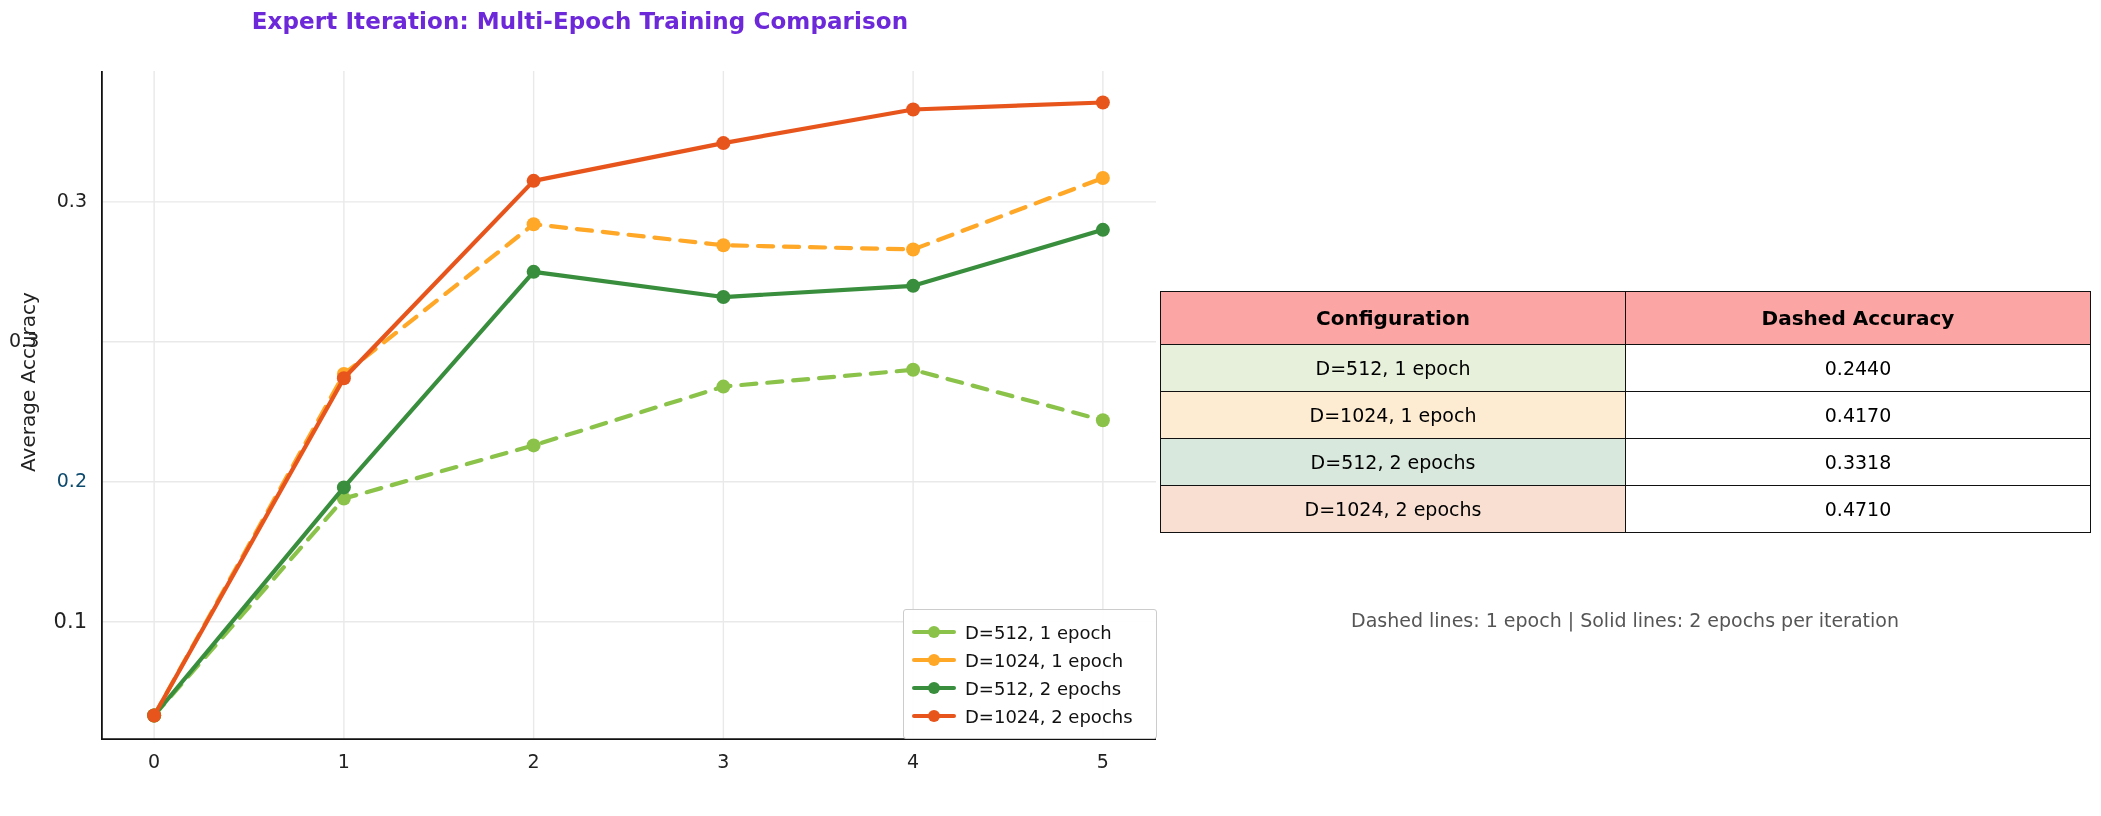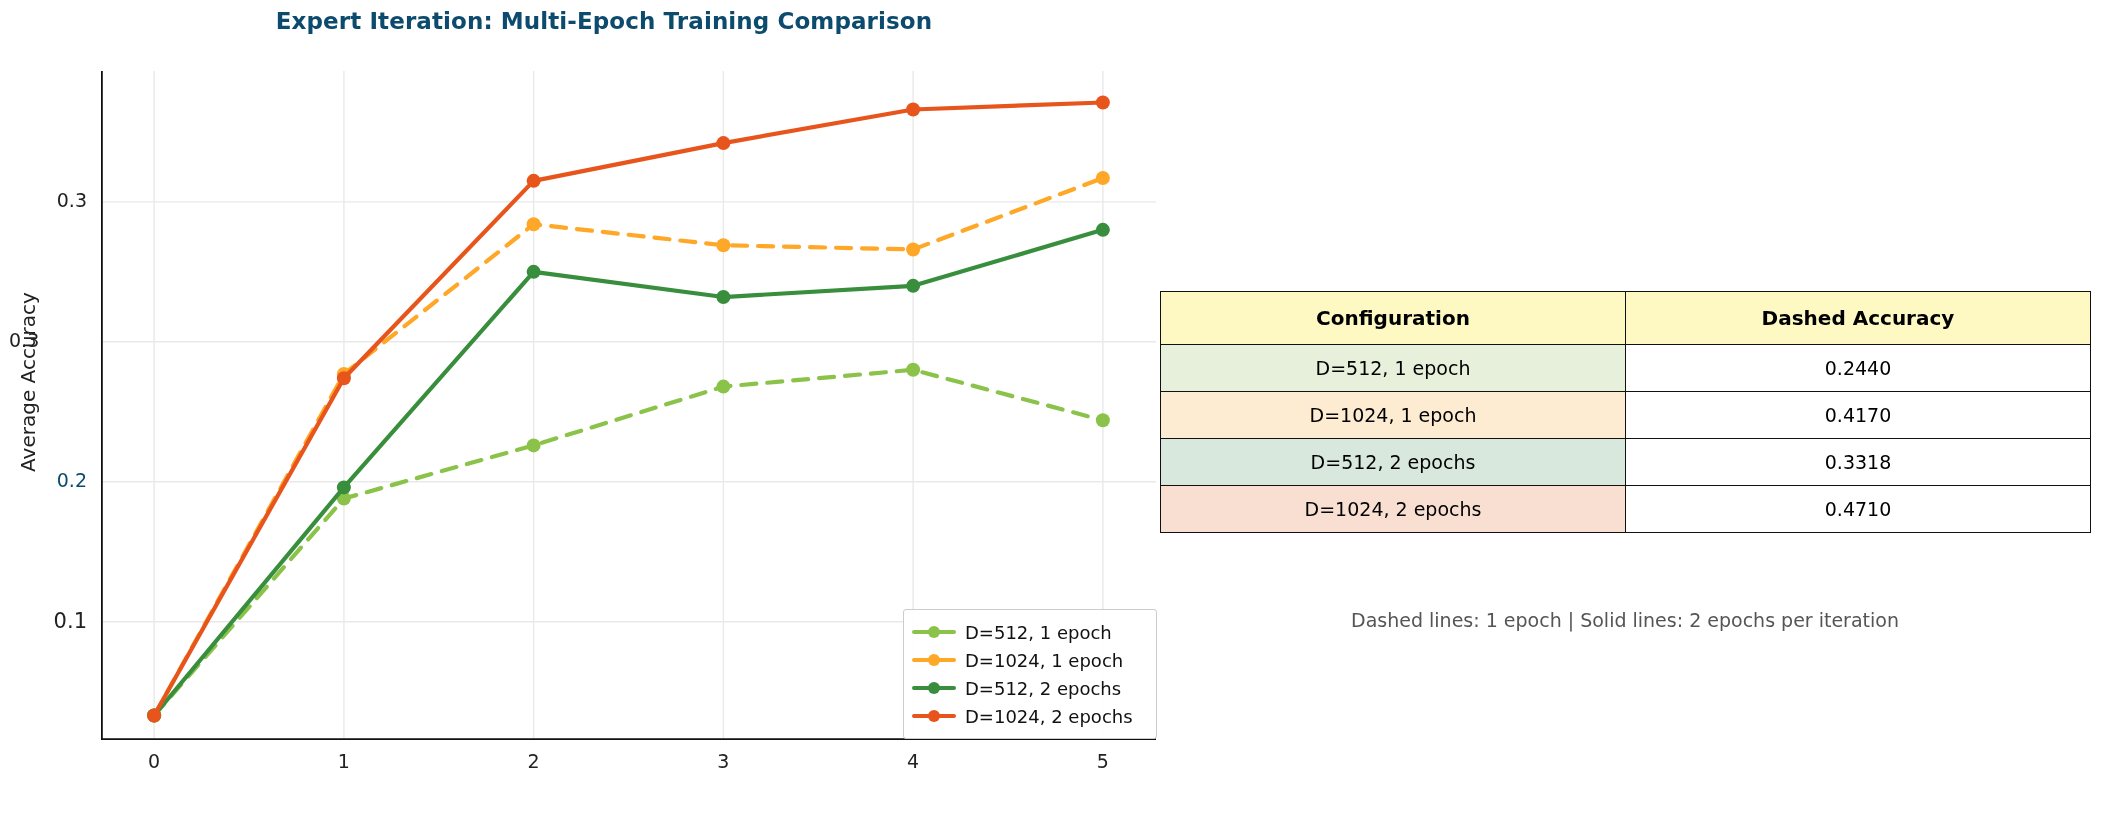--- a/index.html
+++ b/index.html
@@ -24,22 +24,21 @@
   
   #chart-title {
     position: absolute;
     left: 0;
     top: 8px;
     width: 1160px;
     text-align: center;
     font-size: 23px;
     font-weight: bold;
     letter-spacing: 0.1px;
-    color: #0c4a6e;
-    padding-left: 24px;
+    color: #6d28d9;
   }
   
   #plot-panel {
     position: absolute;
     left: 101px;
     top: 71px;
     width: 1055px;
     height: 669px;
   }
   #plot-svg { display: block; }
@@ -75,21 +74,21 @@
     table-layout: fixed;
   }
   #summary-table th, #summary-table td {
     border: 1.3px solid #111111;
     text-align: center;
     height: 46px;
     padding: 0 6px;
     font-weight: normal;
   }
   #summary-table th {
-    background: #fef9c3;
+    background: #fca5a5;
     font-weight: bold;
     height: 52px;
     font-size: 20px;
   }
   #summary-table col.c-config { width: 465px; }
   #summary-table col.c-acc    { width: 465px; }
 
   
   #table-caption {
     position: absolute;

